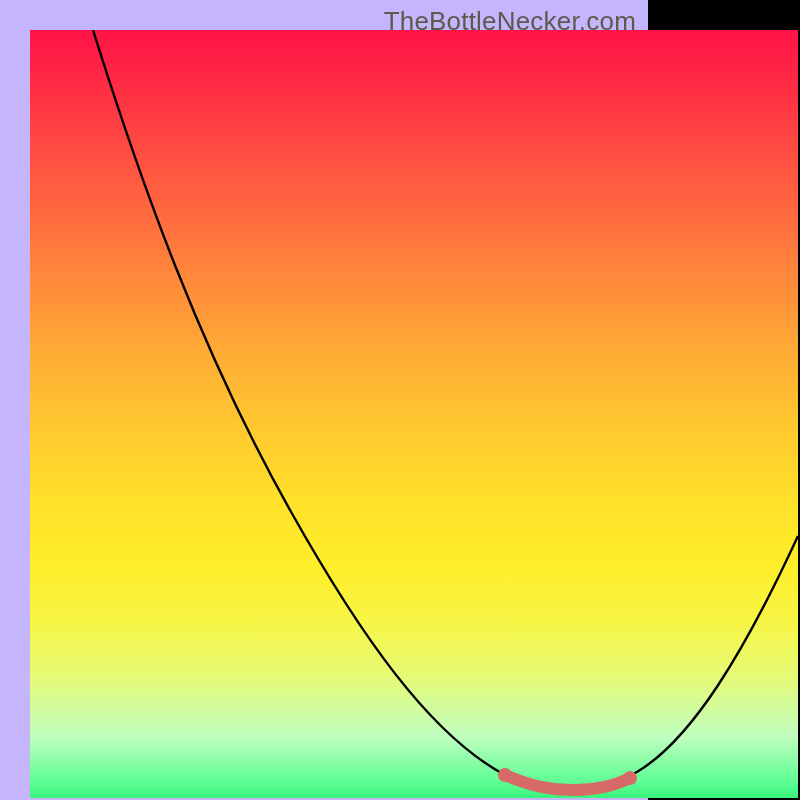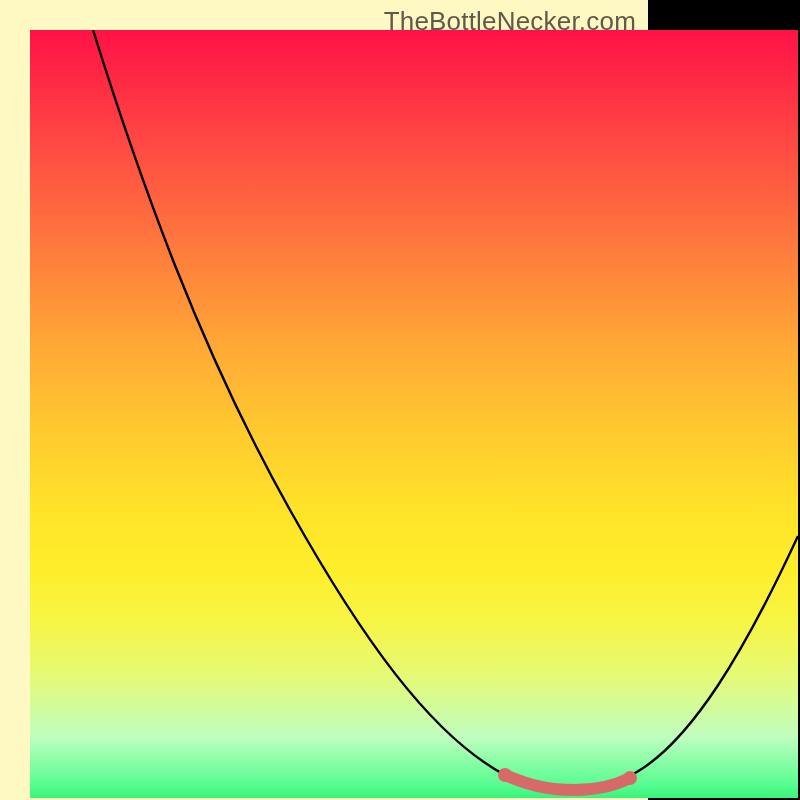--- a/index.html
+++ b/index.html
@@ -1,17 +1,17 @@
 <!DOCTYPE html>
 <html><head>
 <meta charset="utf-8">
 <style>
   * { margin: 0; padding: 0; box-sizing: border-box; }
   html, body { width: 800px; height: 800px; overflow: hidden; background: #000; }
-  .root { position: relative; width: 648px; height: 800px; background: #fef9c3; }
+  .root { position: relative; width: 648px; height: 800px; background: #c4b5fd; }
   .watermark {
     position: absolute;
     top: 6px;
     right: 12px;
     font-family: Arial, Helvetica, sans-serif;
     font-size: 26px;
     font-weight: 500;
     color: #60584a;
     letter-spacing: 0.2px;
     z-index: 5;

